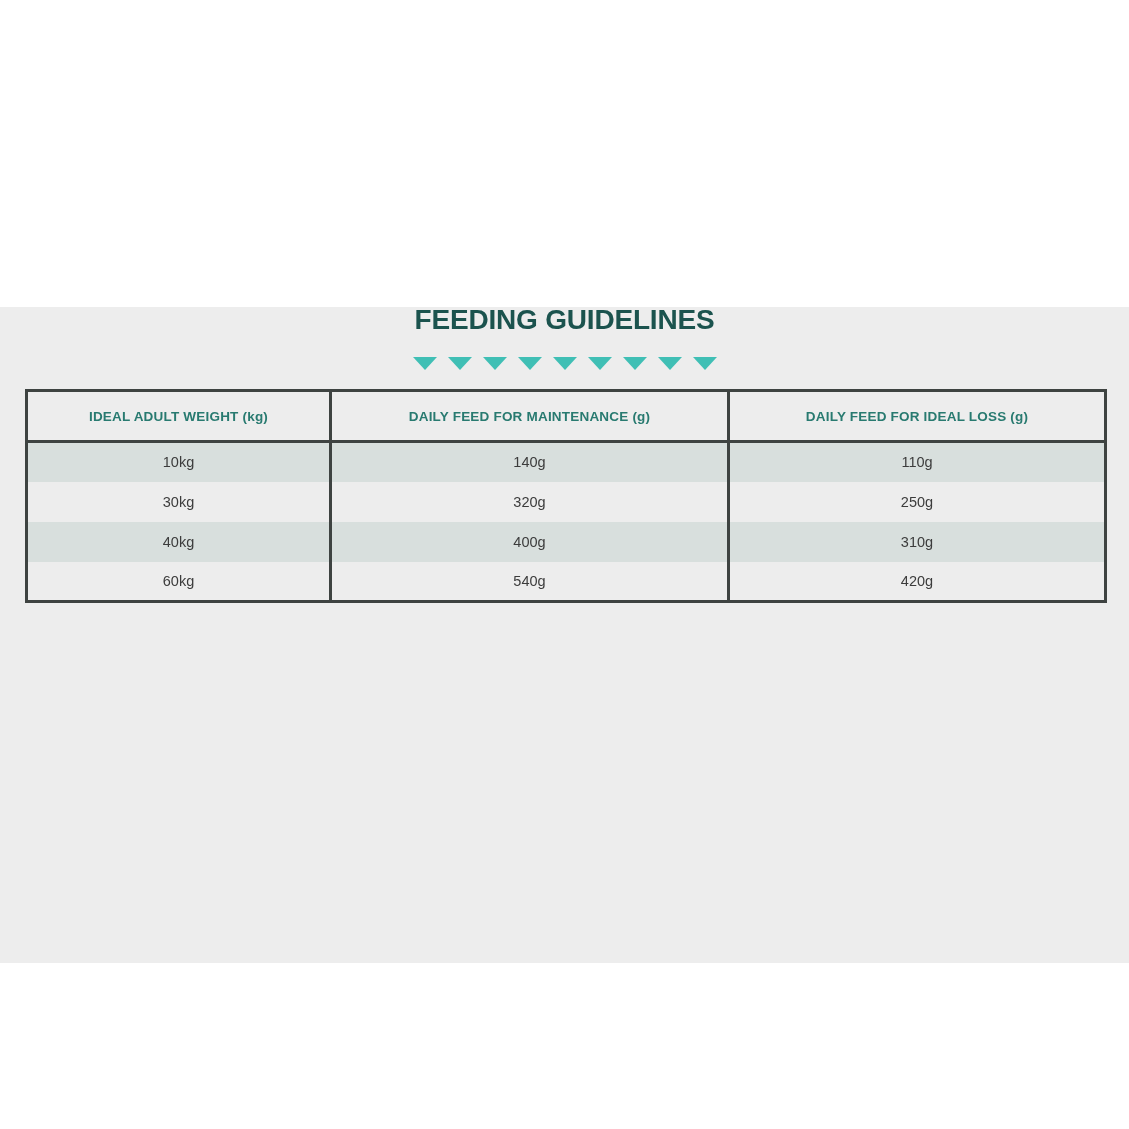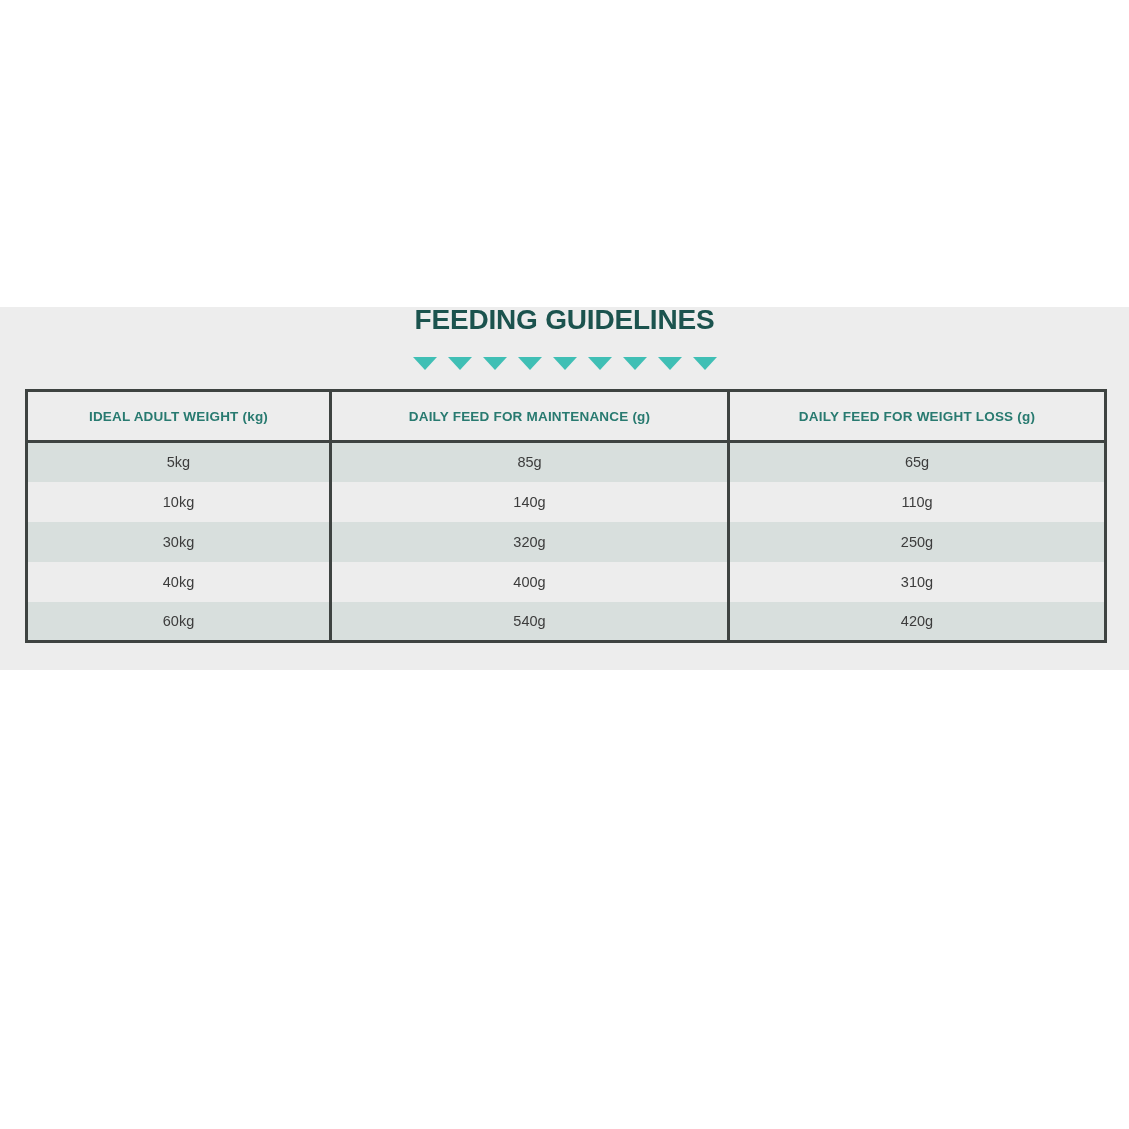--- a/index.html
+++ b/index.html
@@ -5,21 +5,21 @@
   * { box-sizing: border-box; }
   html, body {
     margin: 0; padding: 0;
     width: 1129px; height: 1129px;
     background: #ffffff;
     font-family: "Liberation Sans", sans-serif;
   }
   .band {
     position: absolute;
     top: 307px; left: 0;
-    width: 1129px; height: 363px;
+    width: 1129px; height: 656px;
     background: var(--band-bg, #ededed);
   }
   h1.page-title {
     margin: -4px 0 0 0;
     line-height: 34px;
     text-align: center;
     font-size: 28px;
     font-weight: 700;
     letter-spacing: -0.2px;
     color: var(--title-text, #1b534e);
@@ -93,29 +93,24 @@
   <table class="feeding">
     <colgroup>
       <col style="width:304px">
       <col style="width:398px">
       <col style="width:377px">
     </colgroup>
     <thead>
       <tr>
         <th>IDEAL ADULT WEIGHT (kg)</th>
         <th>DAILY FEED FOR MAINTENANCE (g)</th>
-        <th>DAILY FEED FOR WEIGHT LOSS (g)</th>
+        <th>DAILY FEED FOR IDEAL LOSS (g)</th>
       </tr>
     </thead>
     <tbody>
-      <tr>
-        <td>5kg</td>
-        <td>85g</td>
-        <td>65g</td>
-      </tr>
       <tr>
         <td>10kg</td>
         <td>140g</td>
         <td>110g</td>
       </tr>
       <tr>
         <td>30kg</td>
         <td>320g</td>
         <td>250g</td>
       </tr>

